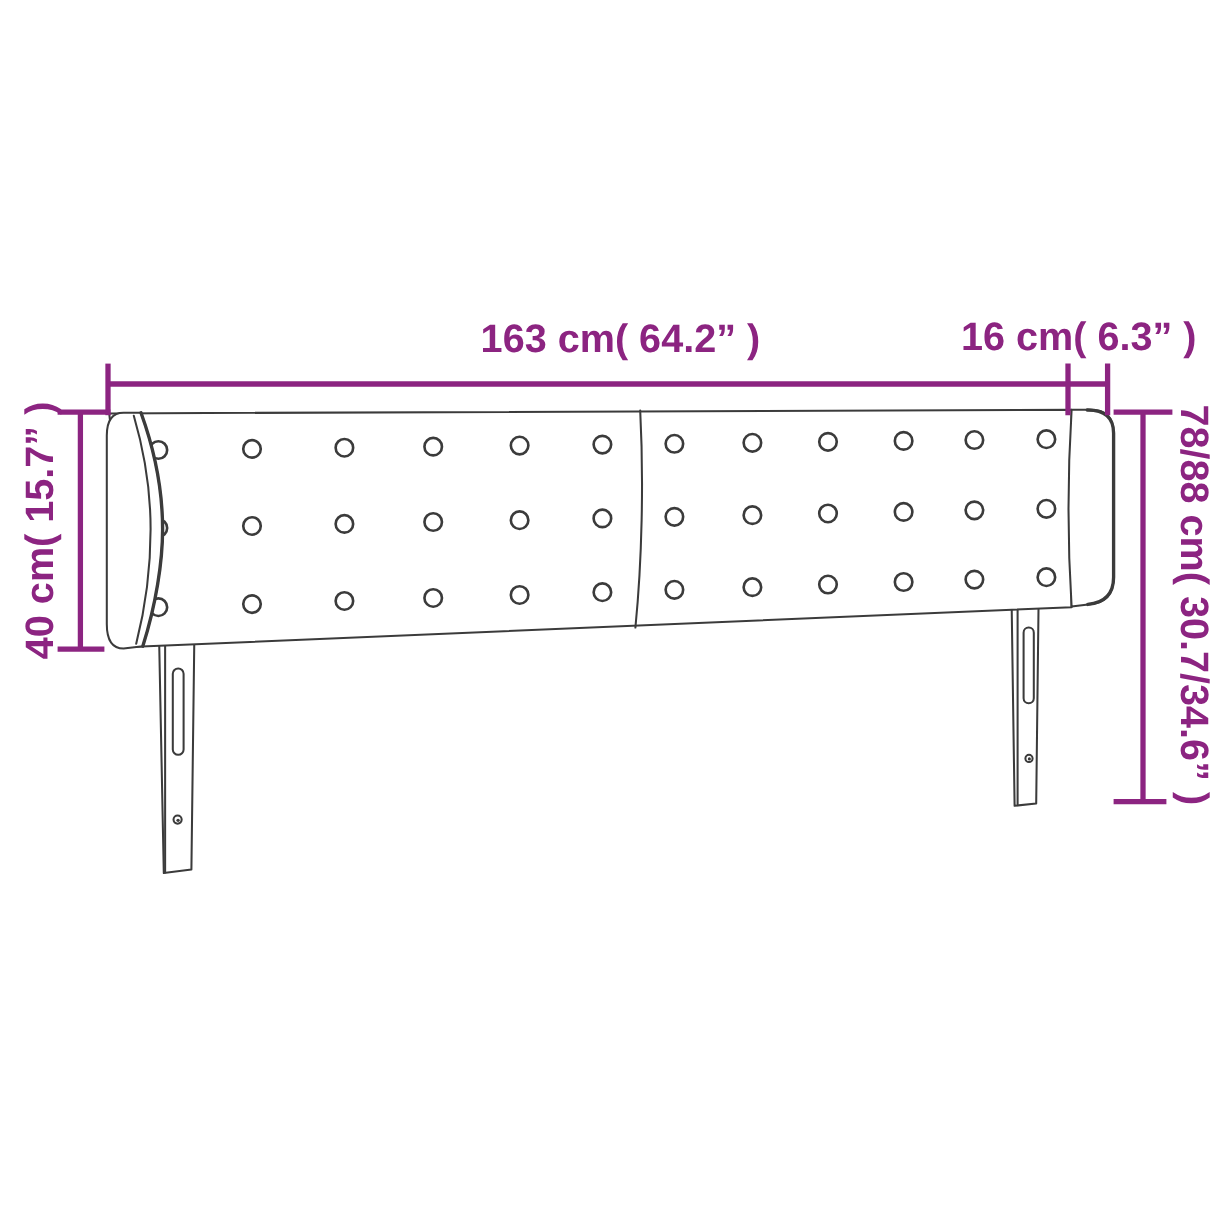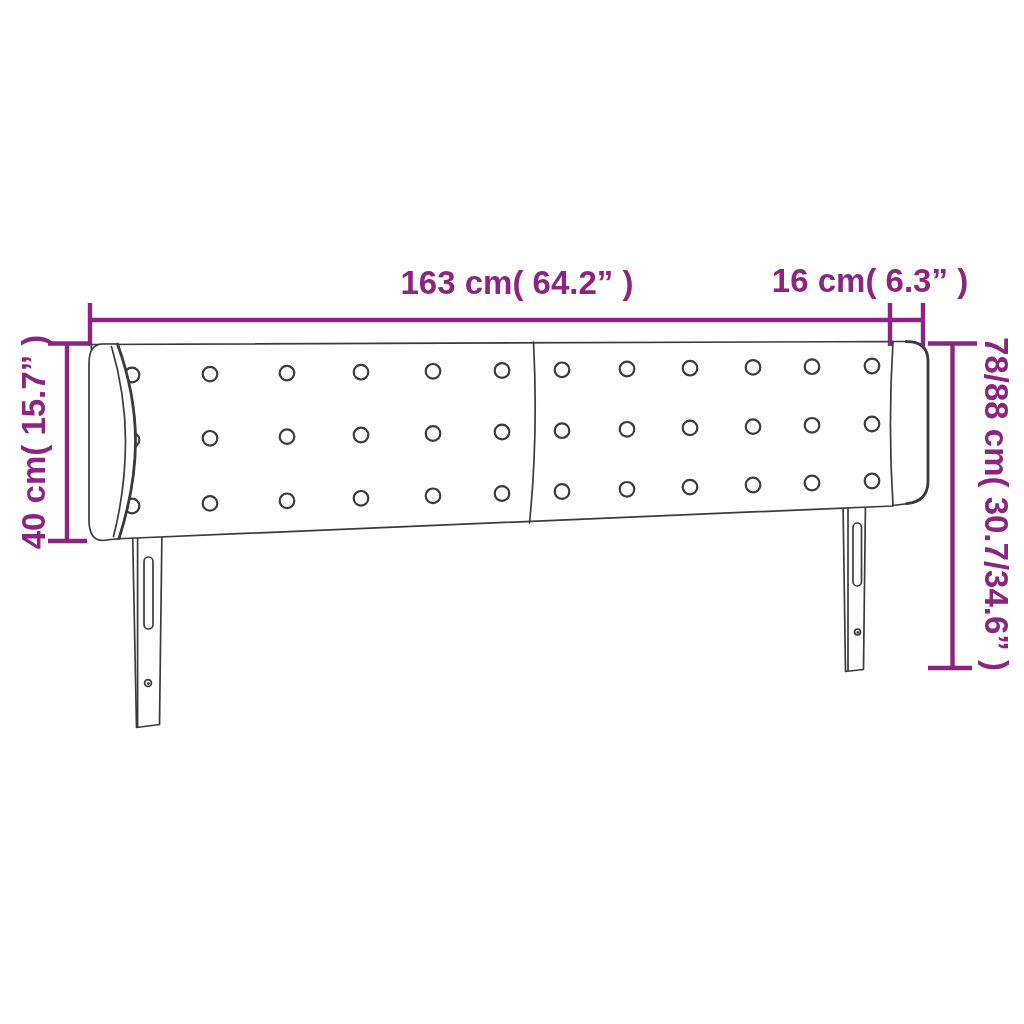--- a/index.html
+++ b/index.html
@@ -27,21 +27,21 @@
     color: var(--accent, #8c2481);
     font-weight: bold;
     font-size: 33px;
     line-height: 1;
     white-space: nowrap;
     transform: translate(-50%, -50%);
   }
   .rot-ccw { transform: translate(-50%, -50%) rotate(-90deg); }
   .rot-cw  { transform: translate(-50%, -50%) rotate(90deg); }
   #lbl-main  { left: 517px; top: 282px; }
-  #lbl-side  { left: 870px; top: 280px; }
+  #lbl-side  { left: 899px; top: 280px; }
   #lbl-left  { left: 33px;  top: 442px; }
   #lbl-right { left: 996px; top: 504px; }
 </style>
 </head>
 <body>
 
 <div class="canvas">
 
   <svg width="1024" height="1024" viewBox="0 0 1024 1024">
 

